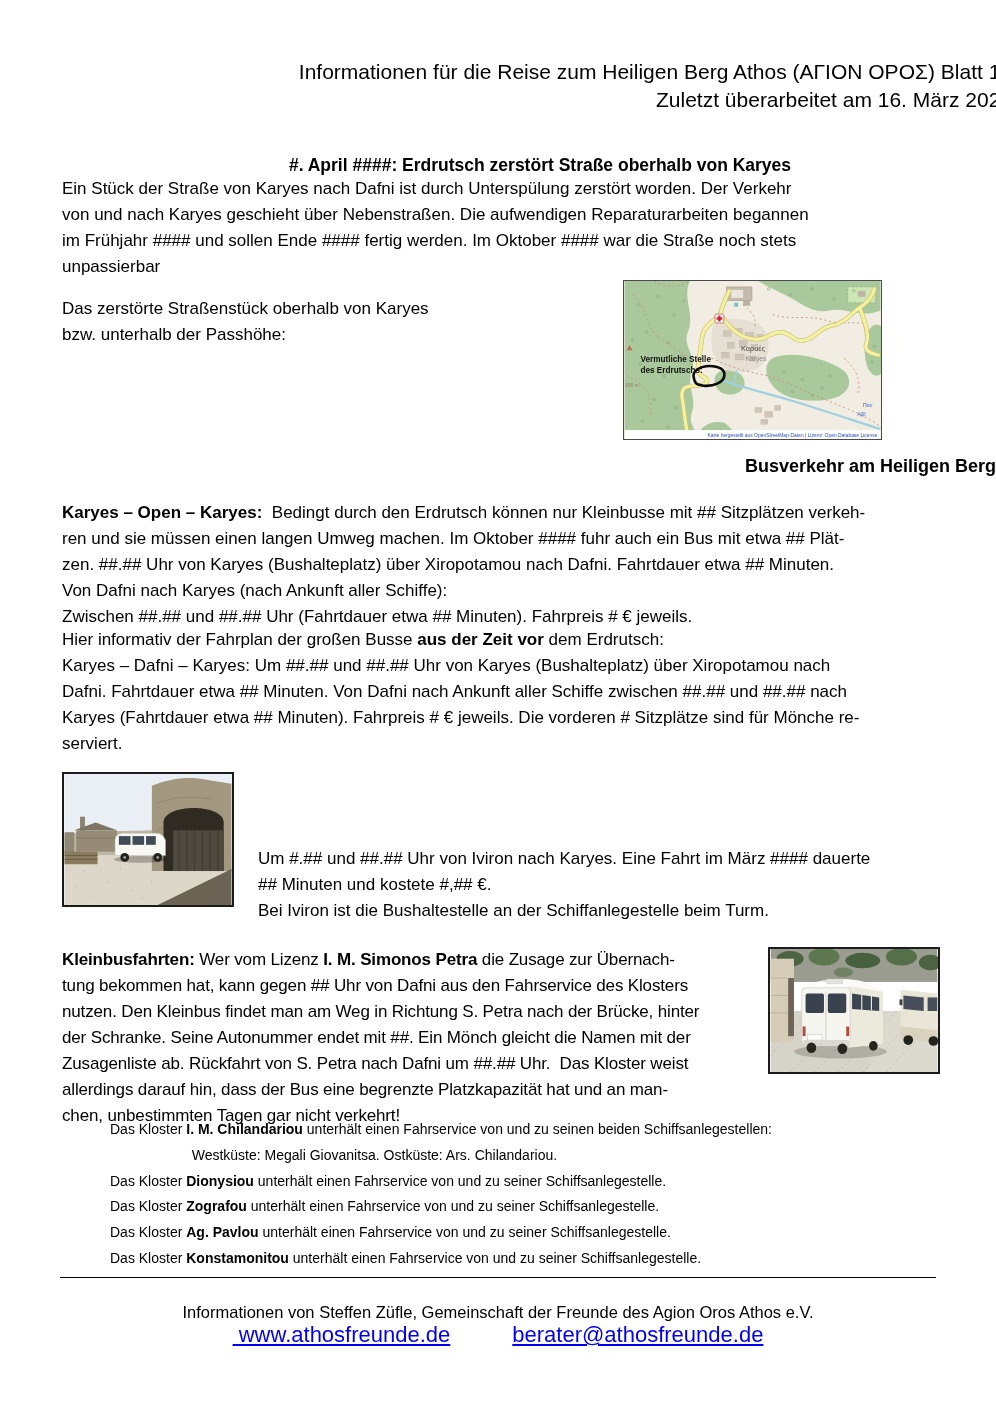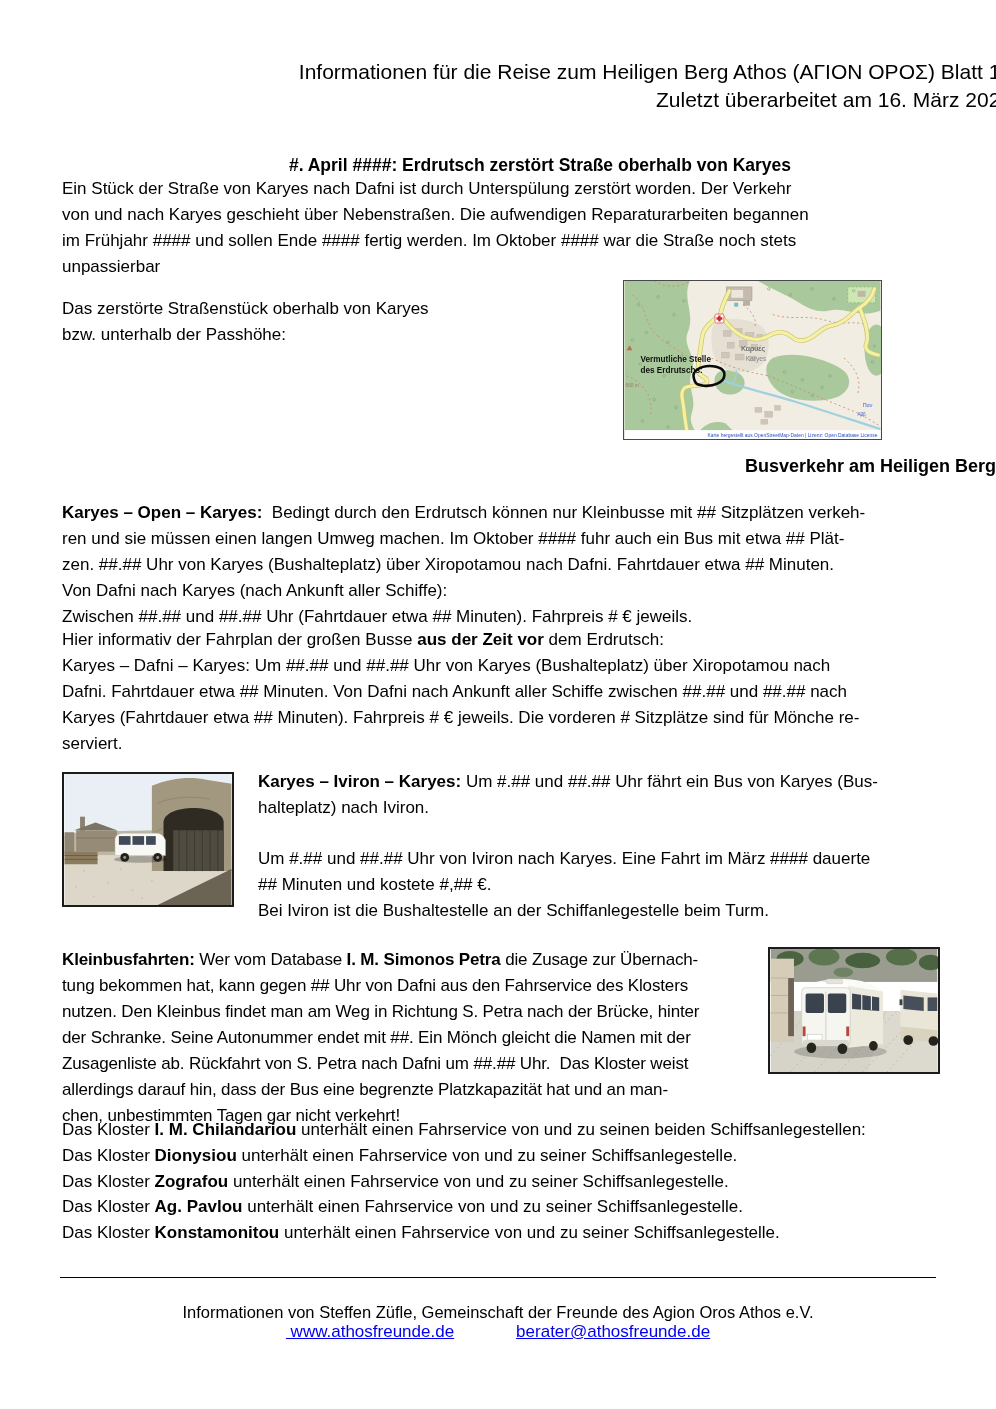--- a/index.html
+++ b/index.html
@@ -5,24 +5,24 @@
   html,body{margin:0;padding:0;background:#e8e8e8;}
   .page{position:relative;width:996px;height:1409px;background:#ffffff;
         font-family:"Liberation Sans",sans-serif;color:#000;overflow:hidden;margin:0 auto;}
   .abs{position:absolute;}
   .txt{font-size:17px;line-height:26px;white-space:pre-wrap;}
   .tight{letter-spacing:-0.15px;}
   .b{font-weight:700;}
   .hdr{font-size:21px;line-height:28px;text-align:right;width:100%;left:16px;}
   .h-bold{font-weight:700;font-size:17.5px;line-height:26px;text-align:center;width:100%;left:0;padding-left:42px;}
   .h-bus{font-weight:700;font-size:18px;line-height:26px;text-align:right;width:100%;left:0;}
-  .kl-line{font-size:17px;line-height:25.8px;white-space:pre-wrap;}
+  .kl-line{font-size:14px;line-height:25.8px;white-space:pre-wrap;margin-left:48px;}
   .foot{font-size:16.5px;line-height:22px;text-align:center;width:100%;left:0;margin-top:20px;}
   .links{display:flex;justify-content:center;gap:62px;width:100%;left:0;}
-  a.link{color:#0000ee;text-decoration:underline;font-size:17px;white-space:pre;}
+  a.link{color:#0000ee;text-decoration:underline;font-size:22px;white-space:pre;}
   .imgbox{border:2px solid #1c1c1c;line-height:0;}
   .mapbox{border:1px solid #4a4a4a;line-height:0;background:#f1ede3;}
   .divider{height:1px;background:#000;}
   svg text{font-family:"Liberation Sans",sans-serif;}
 </style>
 </head>
 <body>
 
 <div class="page">
 
@@ -215,27 +215,25 @@
         <rect x="70" y="64" width="12" height="9" fill="#414b57"></rect>
         <rect x="84" y="64" width="10" height="9" fill="#414b57"></rect>
         <circle cx="62" cy="86" r="4.5" fill="#22211d"></circle>
           <circle cx="62" cy="86" r="1.5" fill="#9a9a92"></circle>
         <circle cx="96" cy="86" r="4.5" fill="#22211d"></circle>
           <circle cx="96" cy="86" r="1.5" fill="#9a9a92"></circle>
       </g>
       <path d="M96,135 L172,98 L172,135 Z" fill="#57503f" opacity="0.85"></path>
     </svg>
   </div>
-  <div class="abs txt" style="left:258px;top:769px"><span class="b">Karyes – Iviron – Karyes:</span><span> Um #.## und ##.## Uhr fährt ein Bus von Karyes (Bus-
-halteplatz) nach Iviron.</span></div>
   <div class="abs txt" style="left:258px;top:846px">Um #.## und ##.## Uhr von Iviron nach Karyes. Eine Fahrt im März #### dauerte
 ## Minuten und kostete #,## €.</div>
   <div class="abs txt" style="left:258px;top:898px">Bei Iviron ist die Bushaltestelle an der Schiffanlegestelle beim Turm.</div>
 
-  <div class="abs txt tight" style="left:62px;top:947px"><span class="b">Kleinbusfahrten:</span><span> Wer vom Database </span><span class="b">I. M. Simonos Petra</span><span> die Zusage zur Übernach-
+  <div class="abs txt tight" style="left:62px;top:947px"><span class="b">Kleinbusfahrten:</span><span> Wer vom Lizenz </span><span class="b">I. M. Simonos Petra</span><span> die Zusage zur Übernach-
 tung bekommen hat, kann gegen ## Uhr von Dafni aus den Fahrservice des Klosters
 nutzen. Den Kleinbus findet man am Weg in Richtung S. Petra nach der Brücke, hinter
 der Schranke. Seine Autonummer endet mit ##. Ein Mönch gleicht die Namen mit der
 Zusagenliste ab. Rückfahrt von S. Petra nach Dafni um ##.## Uhr.  Das Kloster weist
 allerdings darauf hin, dass der Bus eine begrenzte Platzkapazität hat und an man-
 chen, unbestimmten Tagen gar nicht verkehrt!</span></div>
   <div class="abs imgbox" style="left:768px;top:947px">
     <svg width="168" height="123" viewBox="0 0 172 127" xmlns="http://www.w3.org/2000/svg">
       <rect width="172" height="34" fill="#9a9c90"></rect>
       <g>
@@ -290,20 +288,21 @@
         <polygon points="134,80 172,84 172,96 134,94" fill="#cfc4ad" opacity="0.6"></polygon>
         <rect x="133" y="52" width="3" height="6" fill="#3a3f45"></rect>
         <circle cx="142" cy="94" r="5" fill="#23231e"></circle>
         <circle cx="168" cy="95" r="5" fill="#23231e"></circle>
       </g>
     </svg>
   </div>
 
   <div class="abs" style="left:62px;top:1117px">
     <div class="kl-line"><span>Das Kloster </span><span class="b">I. M. Chilandariou</span><span> unterhält einen Fahrservice von und zu seinen beiden Schiffsanlegestellen:</span></div>
+    <div class="kl-line"><span>                     Westküste: Megali Giovanitsa. Ostküste: Ars. Chilandariou.</span></div>
     <div class="kl-line"><span>Das Kloster </span><span class="b">Dionysiou</span><span> unterhält einen Fahrservice von und zu seiner Schiffsanlegestelle.</span></div>
     <div class="kl-line"><span>Das Kloster </span><span class="b">Zografou</span><span> unterhält einen Fahrservice von und zu seiner Schiffsanlegestelle.</span></div>
     <div class="kl-line"><span>Das Kloster </span><span class="b">Ag. Pavlou</span><span> unterhält einen Fahrservice von und zu seiner Schiffsanlegestelle.</span></div>
     <div class="kl-line"><span>Das Kloster </span><span class="b">Konstamonitou</span><span> unterhält einen Fahrservice von und zu seiner Schiffsanlegestelle.</span></div>
   </div>
 
   <div class="abs divider" style="left:60px;top:1277px;width:876px"></div>
   <div class="abs foot" style="top:1281px">Informationen von Steffen Züfle, Gemeinschaft der Freunde des Agion Oros Athos e.V.</div>
   <div class="abs links" style="top:1322px">
     <a class="link" href="#"> www.athosfreunde.de</a>

